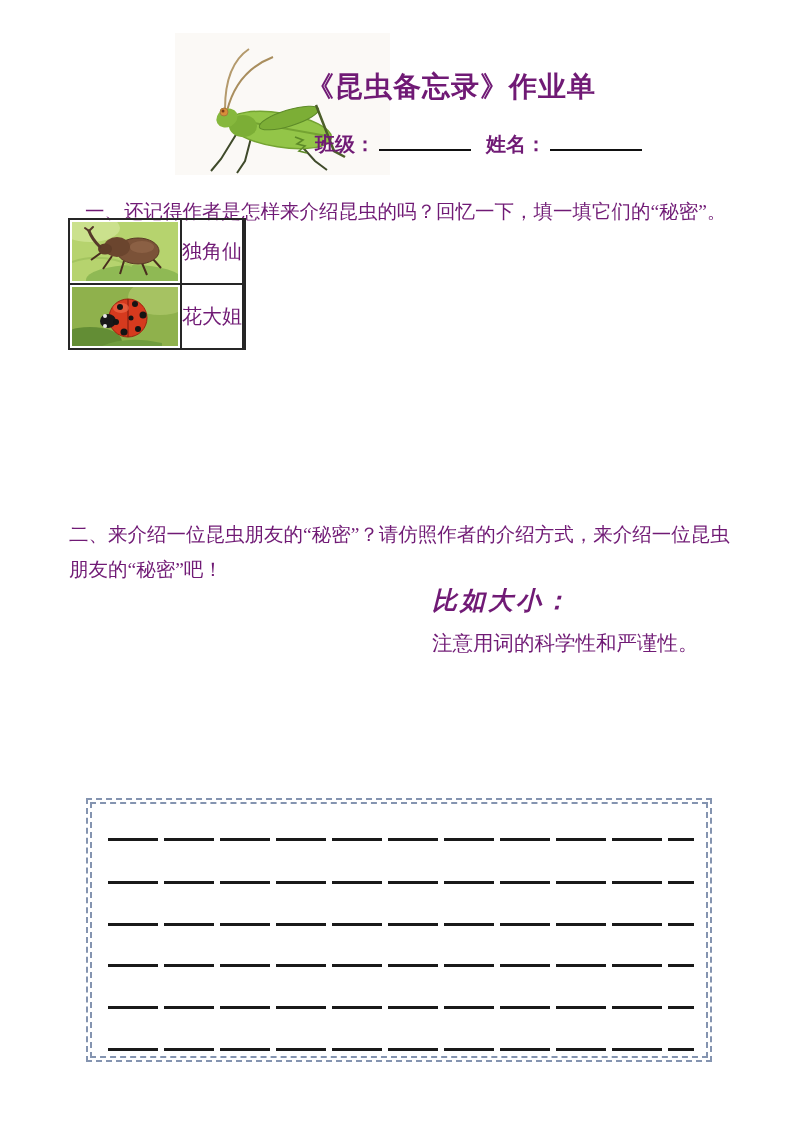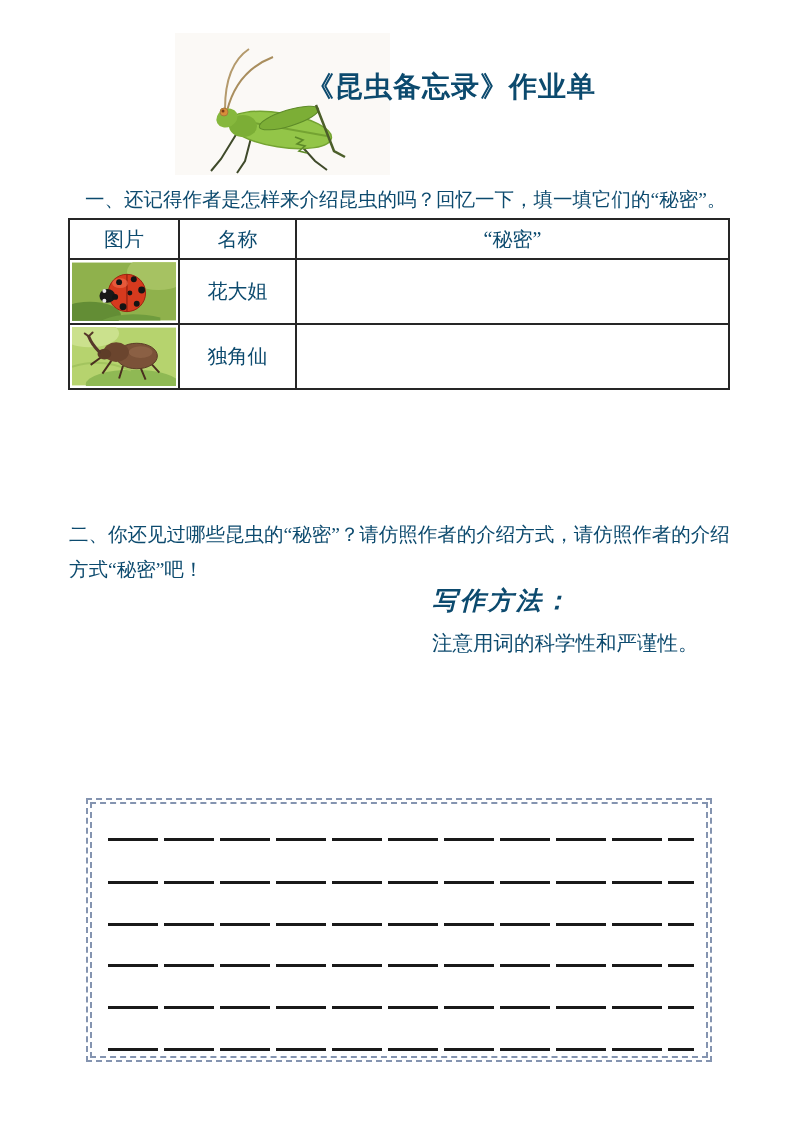--- a/index.html
+++ b/index.html
@@ -1,30 +1,30 @@
 <!DOCTYPE html>
 <html><head>
 <meta charset="utf-8">
 <style>
   html,body{margin:0;padding:0;background:#ffffff;}
   .page{position:relative;width:793px;height:1122px;background:#ffffff;overflow:hidden;
-        font-family:"Liberation Serif","DejaVu Serif",serif;color:#0c4a6e;}
+        font-family:"Liberation Serif","DejaVu Serif",serif;color:#701a75;}
 
   
   .header-photo{position:absolute;left:175px;top:33px;width:215px;height:142px;}
   .header-photo svg{display:block;width:100%;height:100%;}
   .title{position:absolute;left:306px;top:68px;margin:0;font-size:28px;font-weight:bold;
          letter-spacing:1px;white-space:nowrap;}
   .id-line{position:absolute;left:315px;top:131px;font-size:20px;font-weight:bold;white-space:nowrap;}
   .id-line .blank{display:inline-block;width:92px;height:14px;border-bottom:2.5px solid #111;
                   margin:0 10px 0 4px;vertical-align:baseline;}
 
   
   .q{position:absolute;margin:0;font-size:19.5px;line-height:35px;}
-  .q1{left:85px;top:182px;width:660px;}
+  .q1{left:85px;top:194px;width:660px;}
   .q2{left:69px;top:517px;width:664px;}
 
   
   .insect-table{position:absolute;left:68px;top:218px;border-collapse:collapse;table-layout:fixed;}
   .insect-table th,.insect-table td{border:2px solid #262626;padding:0;font-weight:normal;
         font-size:20px;text-align:center;vertical-align:middle;}
   .col-img{width:108px;} .col-name{width:115px;} .col-secret{width:431px;}
   .insect-table tr.head{height:40px;}
   .insect-table tr.irow{height:63px;}
   td.photo{padding:2px;} td.photo svg{display:block;width:100%;height:59px;}
@@ -68,31 +68,50 @@
       <ellipse cx="52" cy="85" rx="11" ry="9" fill="#86b83d" transform="rotate(-28 52 85)"></ellipse>
       <circle cx="49" cy="79" r="4" fill="#d88c3a" stroke="#a8793a" stroke-width="1"></circle>
       <circle cx="48" cy="78" r="1.5" fill="#7a3b16"></circle>
       <ellipse cx="114" cy="85" rx="31" ry="8" fill="#7cae36" stroke="#5d8a28" stroke-width="1" transform="rotate(-17 114 85)"></ellipse>
       <path d="M141,72 L159,118 L170,124" stroke="#4c5f2a" stroke-width="2.5" fill="none"></path>
     </svg>
   </div>
 
   <h1 class="title">《昆虫备忘录》作业单</h1>
 
+  <div class="id-line">
+    <span>班级：</span><span class="blank"></span>
+    <span>姓名：</span><span class="blank"></span>
+  </div>
 
   <p class="q q1">一、还记得作者是怎样来介绍昆虫的吗？回忆一下，填一填它们的“秘密”。</p>
 
   <table class="insect-table">
     <tbody>
-        <tr class="head">
-      <th class="col-img">图片</th>
-      <th class="col-name">名称</th>
-      <th class="col-secret">“秘密”</th>
+
+
+    <tr class="irow">
+      <td class="photo">
+        <svg viewBox="0 0 106 59" xmlns="http://www.w3.org/2000/svg">
+          <rect width="106" height="59" fill="#b6d36e"></rect>
+          <ellipse cx="18" cy="6" rx="30" ry="14" fill="#cbe18d"></ellipse>
+          <ellipse cx="62" cy="58" rx="48" ry="15" fill="#8fb954"></ellipse>
+          <path d="M0,40 Q30,30 60,44" stroke="#a3c45f" stroke-width="2" fill="none"></path>
+          <path d="M40,34 l-9,13 M52,39 l-4,13 M70,41 l5,12 M80,36 l9,10 M30,30 l-11,8" stroke="#4a2f1f" stroke-width="2" fill="none"></path>
+          <ellipse cx="66" cy="29" rx="21" ry="13" fill="#7b5238" stroke="#5a3a26" stroke-width="1"></ellipse>
+          <ellipse cx="70" cy="25" rx="12" ry="6" fill="#93674a" opacity="0.7"></ellipse>
+          <ellipse cx="45" cy="25" rx="13" ry="10" fill="#6b452e"></ellipse>
+          <ellipse cx="33" cy="27" rx="7" ry="5.5" fill="#5f3d28"></ellipse>
+          <path d="M28,25 Q20,17 17,9" stroke="#56382a" stroke-width="3" fill="none" stroke-linecap="round"></path>
+          <path d="M17,9 l-4,-3 M17,9 l4,-4" stroke="#56382a" stroke-width="2" fill="none" stroke-linecap="round"></path>
+        </svg>
+      </td>
+      <td class="iname">独角仙</td>
+      <td class="secret"></td>
     </tr>
-
 
     <tr class="irow">
       <td class="photo">
         <svg viewBox="0 0 106 59" xmlns="http://www.w3.org/2000/svg">
           <rect width="106" height="59" fill="#8fb14c"></rect>
           <ellipse cx="88" cy="10" rx="32" ry="18" fill="#aac566" opacity="0.85"></ellipse>
           <ellipse cx="18" cy="54" rx="32" ry="14" fill="#5e8a33" opacity="0.9"></ellipse>
           <path d="M30,59 Q55,48 90,56 L90,59 Z" fill="#6f9c3e"></path>
           <circle cx="56" cy="31" r="19" fill="#d63a1e" stroke="#9c2410" stroke-width="1"></circle>
           <path d="M56,12 L56,50" stroke="#8c1f10" stroke-width="1.2"></path>
@@ -106,48 +125,28 @@
           <circle cx="66" cy="42" r="3" fill="#141414"></circle>
           <circle cx="52" cy="45" r="3.5" fill="#141414"></circle>
           <circle cx="44" cy="35" r="3" fill="#141414"></circle>
           <circle cx="59" cy="31" r="2.5" fill="#141414"></circle>
         </svg>
       </td>
       <td class="iname">花大姐</td>
       <td class="secret"></td>
     </tr>
 
-    <tr class="irow">
-      <td class="photo">
-        <svg viewBox="0 0 106 59" xmlns="http://www.w3.org/2000/svg">
-          <rect width="106" height="59" fill="#b6d36e"></rect>
-          <ellipse cx="18" cy="6" rx="30" ry="14" fill="#cbe18d"></ellipse>
-          <ellipse cx="62" cy="58" rx="48" ry="15" fill="#8fb954"></ellipse>
-          <path d="M0,40 Q30,30 60,44" stroke="#a3c45f" stroke-width="2" fill="none"></path>
-          <path d="M40,34 l-9,13 M52,39 l-4,13 M70,41 l5,12 M80,36 l9,10 M30,30 l-11,8" stroke="#4a2f1f" stroke-width="2" fill="none"></path>
-          <ellipse cx="66" cy="29" rx="21" ry="13" fill="#7b5238" stroke="#5a3a26" stroke-width="1"></ellipse>
-          <ellipse cx="70" cy="25" rx="12" ry="6" fill="#93674a" opacity="0.7"></ellipse>
-          <ellipse cx="45" cy="25" rx="13" ry="10" fill="#6b452e"></ellipse>
-          <ellipse cx="33" cy="27" rx="7" ry="5.5" fill="#5f3d28"></ellipse>
-          <path d="M28,25 Q20,17 17,9" stroke="#56382a" stroke-width="3" fill="none" stroke-linecap="round"></path>
-          <path d="M17,9 l-4,-3 M17,9 l4,-4" stroke="#56382a" stroke-width="2" fill="none" stroke-linecap="round"></path>
-        </svg>
-      </td>
-      <td class="iname">独角仙</td>
-      <td class="secret"></td>
-    </tr>
-
   </tbody>
     </table>
 
-  <p class="q q2">二、你还见过哪些昆虫的“秘密”？请仿照作者的介绍方式，请仿照作者的介绍方式“秘密”吧！</p>
+  <p class="q q2">二、来介绍一位昆虫朋友的“秘密”？请仿照作者的介绍方式，来介绍一位昆虫朋友的“秘密”吧！</p>
 
 
   <div class="method">
-    <div class="method-title">写作方法：</div>
+    <div class="method-title">比如大小：</div>
     <p class="method-body">注意用词的科学性和严谨性。</p>
   </div>
 
   <div class="writing-box">
     <div class="wline wl1"></div>
     <div class="wline wl2"></div>
     <div class="wline wl3"></div>
     <div class="wline wl4"></div>
     <div class="wline wl5"></div>
     <div class="wline wl6"></div>

